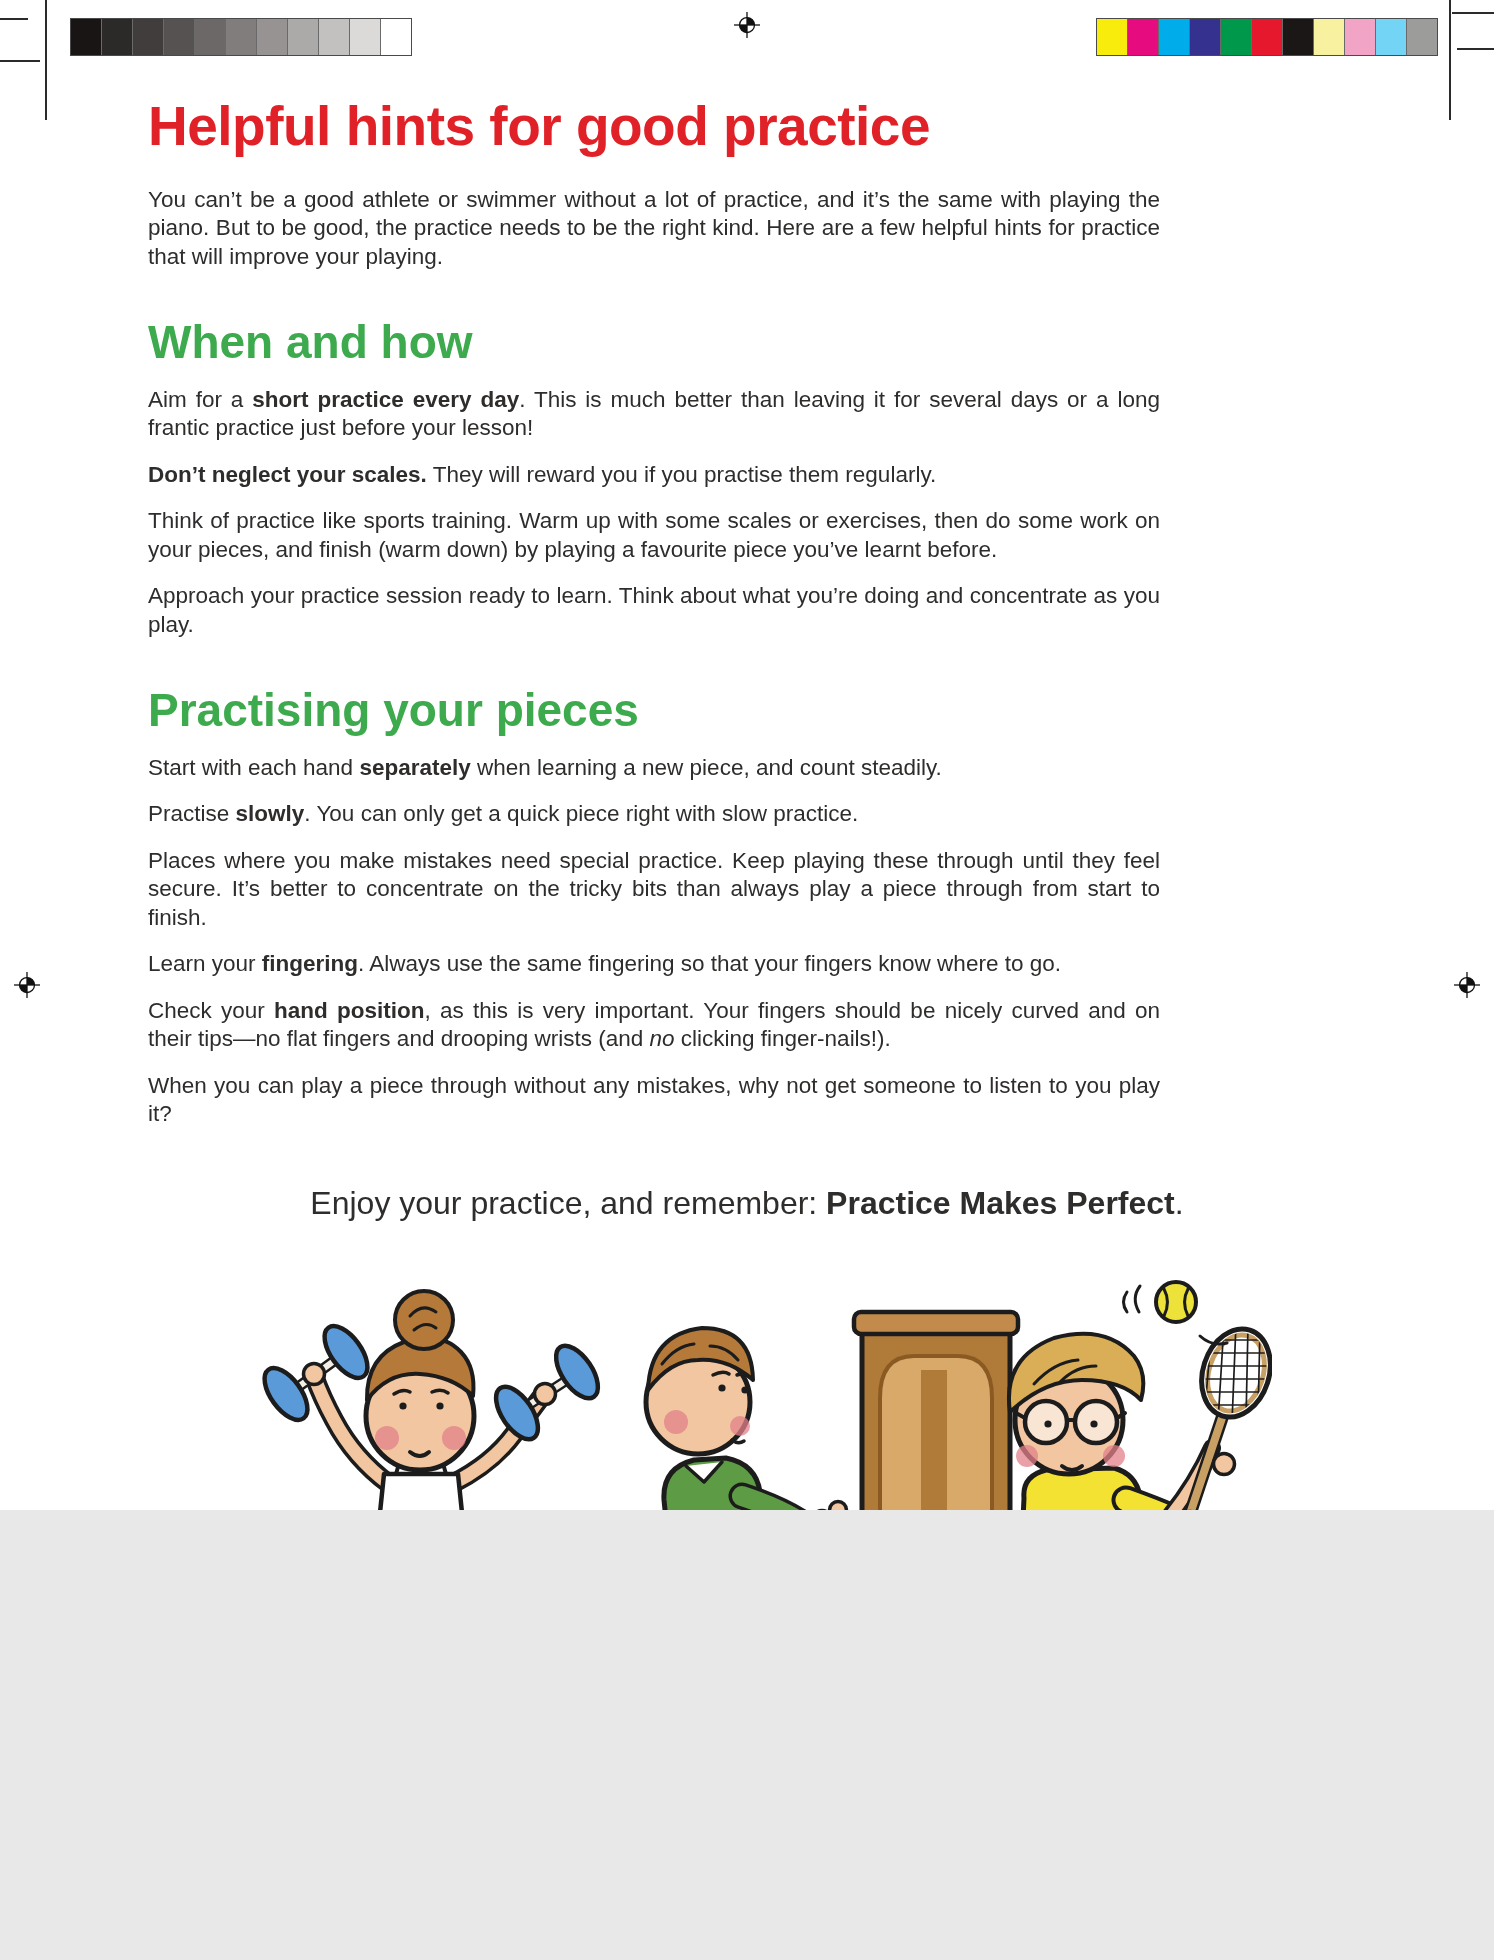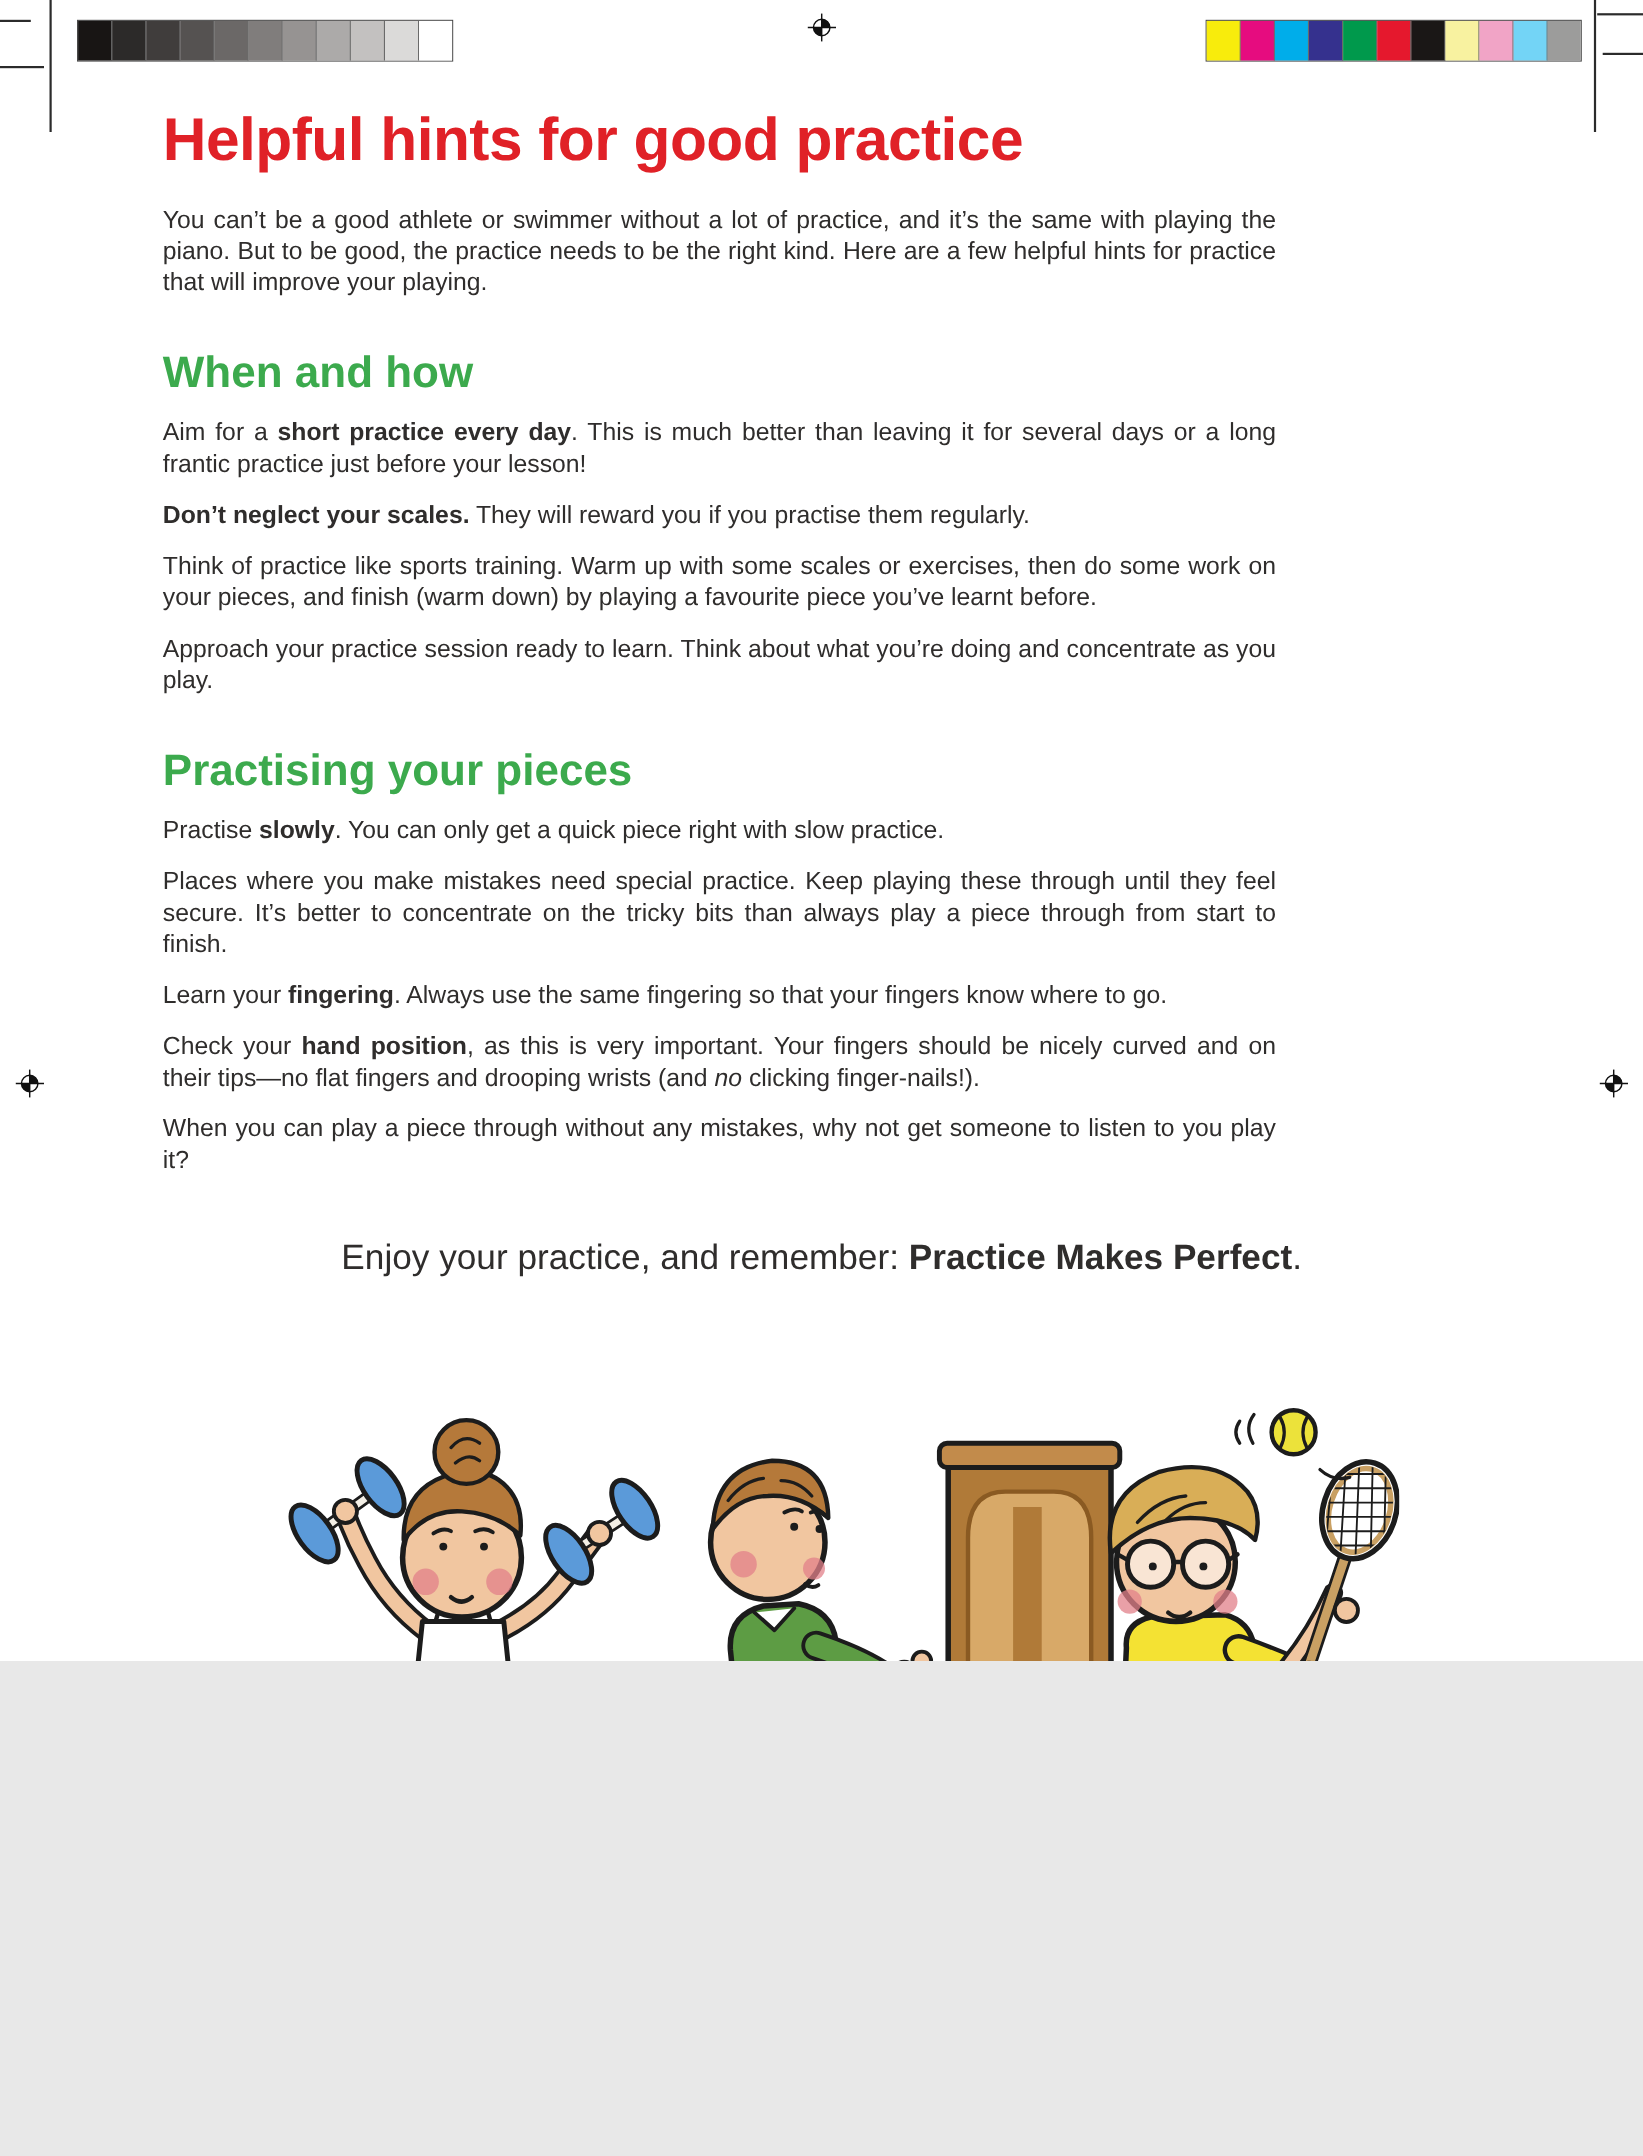--- a/index.html
+++ b/index.html
@@ -25,21 +25,21 @@
   h1.page-title{
     margin:0 0 30px 0;font-size:55px;line-height:1.05;font-weight:bold;
     letter-spacing:-0.5px;color:var(--title-red,#e02127);
   }
   .body-para{
     margin:0 0 18px 0;font-size:22.5px;line-height:28.5px;
     text-align:justify;color:var(--body-ink,#2f2d2c);
   }
   .body-para i{}
   h2.section-heading{
-    margin:46px 0 18px 0;font-size:40px;line-height:1.1;font-weight:bold;
+    margin:46px 0 18px 0;font-size:46px;line-height:1.1;font-weight:bold;
     color:var(--heading-green,#3caa4d);
   }
   .closing-line{
     width:1494px;margin:56px 0 0 -148px;text-align:center;
     font-size:32px;color:var(--body-ink,#2f2d2c);
   }
   .page-number{
     position:absolute;left:1278px;top:1790px;width:30px;text-align:right;
     font-size:22px;color:var(--body-ink,#2f2d2c);
   }
@@ -131,20 +131,21 @@
             <p class="body-para"><span>Aim for a </span><b>short practice every day</b><span>. This is much better than leaving it for several days or a long frantic practice just before your lesson!</span></p>
             <p class="body-para"><b>Don’t neglect your scales.</b><span> They will reward you if you practise them regularly.</span></p>
             <p class="body-para"><span>Think of practice like sports training. Warm up with some scales or exercises, then do some work on your pieces, and finish (warm down) by playing a favourite piece you’ve learnt before.</span></p>
             <p class="body-para"><span>Approach your practice session ready to learn. Think about what you’re doing and concentrate as you play.</span></p>
           </div>
     </section>
 
     <section class="doc-section">
       <h2 class="section-heading">Practising your pieces</h2>
       <div class="section-paras">
+            <p class="body-para"><span>Start with each hand </span><b>separately</b><span> when learning a new piece, and count steadily.</span></p>
             <p class="body-para"><span>Practise </span><b>slowly</b><span>. You can only get a quick piece right with slow practice.</span></p>
             <p class="body-para"><span>Places where you make mistakes need special practice. Keep playing these through until they feel secure. It’s better to concentrate on the tricky bits than always play a piece through from start to finish.</span></p>
             <p class="body-para"><span>Learn your </span><b>fingering</b><span>. Always use the same fingering so that your fingers know where to go.</span></p>
             <p class="body-para"><span>Check your </span><b>hand position</b><span>, as this is very important. Your fingers should be nicely curved and on their tips—no flat fingers and drooping wrists (and </span><i>no</i><span> clicking finger-nails!).</span></p>
             <p class="body-para"><span>When you can play a piece through without any mistakes, why not get someone to listen to you play it?</span></p>
           </div>
     </section>
   </div>
     <p class="closing-line"><span>Enjoy your practice, and remember: </span><b>Practice Makes Perfect</b><span>.</span></p>
   </main>

